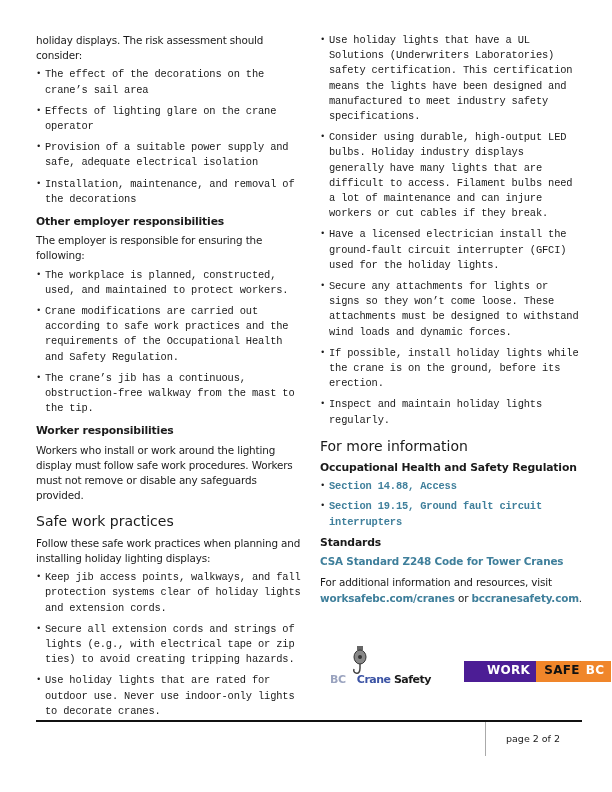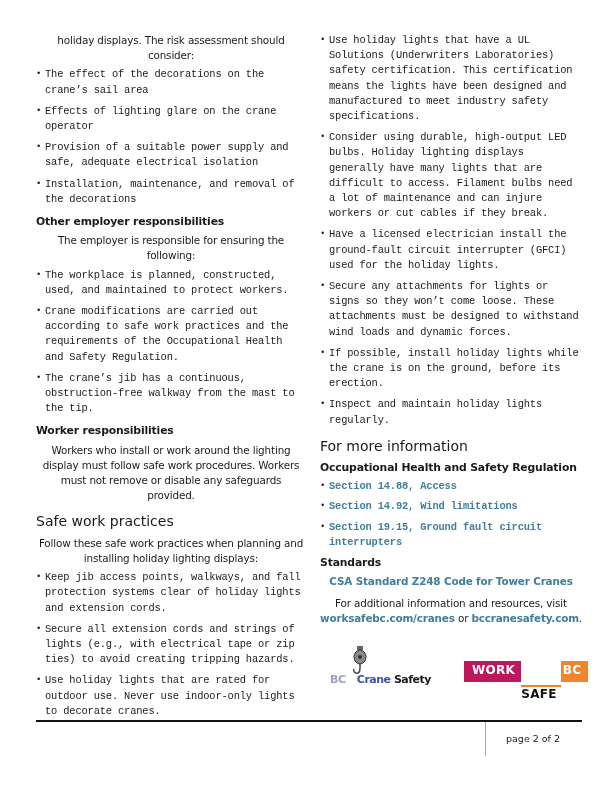--- a/index.html
+++ b/index.html
@@ -1,40 +1,40 @@
 <!DOCTYPE html>
 <html><head>
 <meta charset="utf-8">
 <style>
   * { margin: 0; padding: 0; box-sizing: border-box; }
   html, body { width: 612px; height: 792px; background: #ffffff; overflow: hidden; }
   body { position: relative; font-family: "DejaVu Sans", sans-serif; color: #1a1a1a; }
   .col { position: absolute; top: 33px; width: 270px; font-size: 10.4px; line-height: 15.2px; letter-spacing: -0.15px; }
   .col-left { left: 36px; }
   .col-right { left: 320px; width: 262px; }
-  p { margin: 0; text-align: center; }
+  p { margin: 0; }
   ul { list-style: none; margin: 0; padding: 0; }
   li { position: relative; padding-left: 9px; margin-bottom: 6px; font-family: Liberation Mono, monospace; }
   li::before { content: "•"; position: absolute; left: 0; top: 0; font-size: 9px; }
   .h3 { font-weight: bold; font-size: 10.8px; margin-top: 7px; margin-bottom: 4px; }
   .h2 { font-size: 14px; margin-top: 11px; margin-bottom: 6px; letter-spacing: 0; }
   .sp { margin-bottom: 4px; }
   .link { color: #3f7f9b; font-weight: bold; }
   .links li { margin-bottom: 5px; }
   .links li::before { color: #1a1a1a; }
   .logos { position: absolute; top: 650px; left: 330px; width: 255px; height: 40px; }
   .bc-logo { position: absolute; left: 0; top: 0; width: 115px; height: 38px; }
   .bc-text { position: absolute; left: 0; bottom: 2px; font-weight: bold; font-size: 11px; letter-spacing: -0.5px; white-space: nowrap; }
   .bc-bc { color: #9aa3bf; }
   .bc-crane { color: #3b53a4; }
   .bc-safety { color: #1a1a1a; }
   .bc-hook { position: absolute; left: 22px; top: -4px; width: 16px; height: 30px; }
   .wsbc { position: absolute; left: 134px; top: 11px; height: 21px; display: flex; font-weight: bold; font-size: 12px; letter-spacing: 0.3px; }
-  .wsbc-work { background: #be185d; color: #fff; padding: 2px 6px 0 8px; text-align: right; }
-  .wsbc-safe { background: #f0862a; color: #111; padding: 2px 4px 0 0; margin-top: 24px; }
+  .wsbc-work { background: #4c1d95; color: #fff; padding: 2px 6px 0 23px; text-align: right; }
+  .wsbc-safe { background: #f0862a; color: #111; padding: 2px 4px 0 8px; }
   .wsbc-bc { background: #f0862a; color: #fff; padding: 2px 7px 0 2px; }
   .footer-rule { position: absolute; left: 36px; top: 720px; width: 546px; height: 2px; background: #111; }
   .footer-div { position: absolute; left: 485px; top: 722px; width: 1px; height: 34px; background: #aaa; }
   .page-num { position: absolute; left: 506px; top: 733px; font-size: 9.5px; color: #222; }
 </style>
 </head>
 <body>
 
 <div class="col col-left">
   <p class="sp">holiday displays. The risk assessment should consider:</p>
@@ -58,31 +58,30 @@
   <ul>
     <li>Keep jib access points, walkways, and fall protection systems clear of holiday lights and extension cords.</li>
     <li>Secure all extension cords and strings of lights (e.g., with electrical tape or zip ties) to avoid creating tripping hazards.</li>
     <li>Use holiday lights that are rated for outdoor use. Never use indoor-only lights to decorate cranes.</li>
   </ul>
 </div>
 
 <div class="col col-right">
   <ul>
     <li>Use holiday lights that have a UL Solutions (Underwriters Laboratories) safety certification. This certification means the lights have been designed and manufactured to meet industry safety specifications.</li>
-    <li>Consider using durable, high-output LED bulbs. Holiday lighting displays generally have many lights that are difficult to access. Filament bulbs need a lot of maintenance and can injure workers or cut cables if they break.</li>
+    <li>Consider using durable, high-output LED bulbs. Holiday industry displays generally have many lights that are difficult to access. Filament bulbs need a lot of maintenance and can injure workers or cut cables if they break.</li>
     <li>Have a licensed electrician install the ground-fault circuit interrupter (GFCI) used for the holiday lights.</li>
     <li>Secure any attachments for lights or signs so they won’t come loose. These attachments must be designed to withstand wind loads and dynamic forces.</li>
     <li>If possible, install holiday lights while the crane is on the ground, before its erection.</li>
     <li>Inspect and maintain holiday lights regularly.</li>
   </ul>
   <div class="h2">For more information</div>
   <div class="h3" style="margin-top:2px">Occupational Health and Safety Regulation</div>
   <ul class="links">
     <li><span class="link">Section 14.88, Access</span></li>
-    <li><span class="link">Section 14.92, Wind limitations</span></li>
     <li><span class="link">Section 19.15, Ground fault circuit interrupters</span></li>
   </ul>
   <div class="h3" style="margin-top:4px">Standards</div>
   <p class="sp" style="margin-bottom:6px"><span class="link">CSA Standard Z248 Code for Tower Cranes</span></p>
   <p>
     <span>For additional information and resources, visit</span>
     <span class="link">worksafebc.com/cranes</span>
     <span>or</span>
     <span class="link">bccranesafety.com</span><span>.</span>
   </p>

